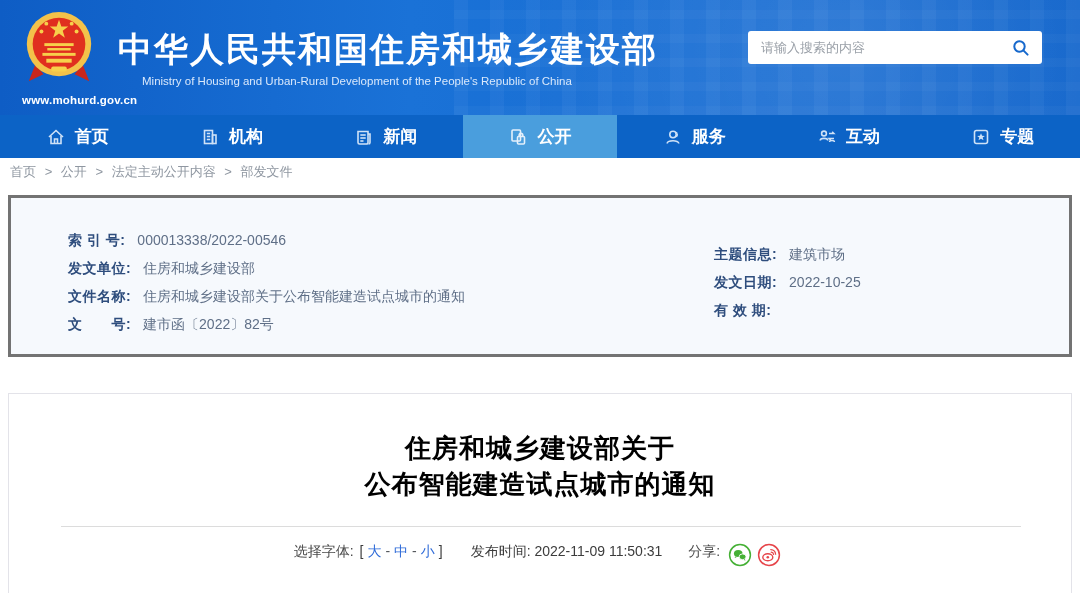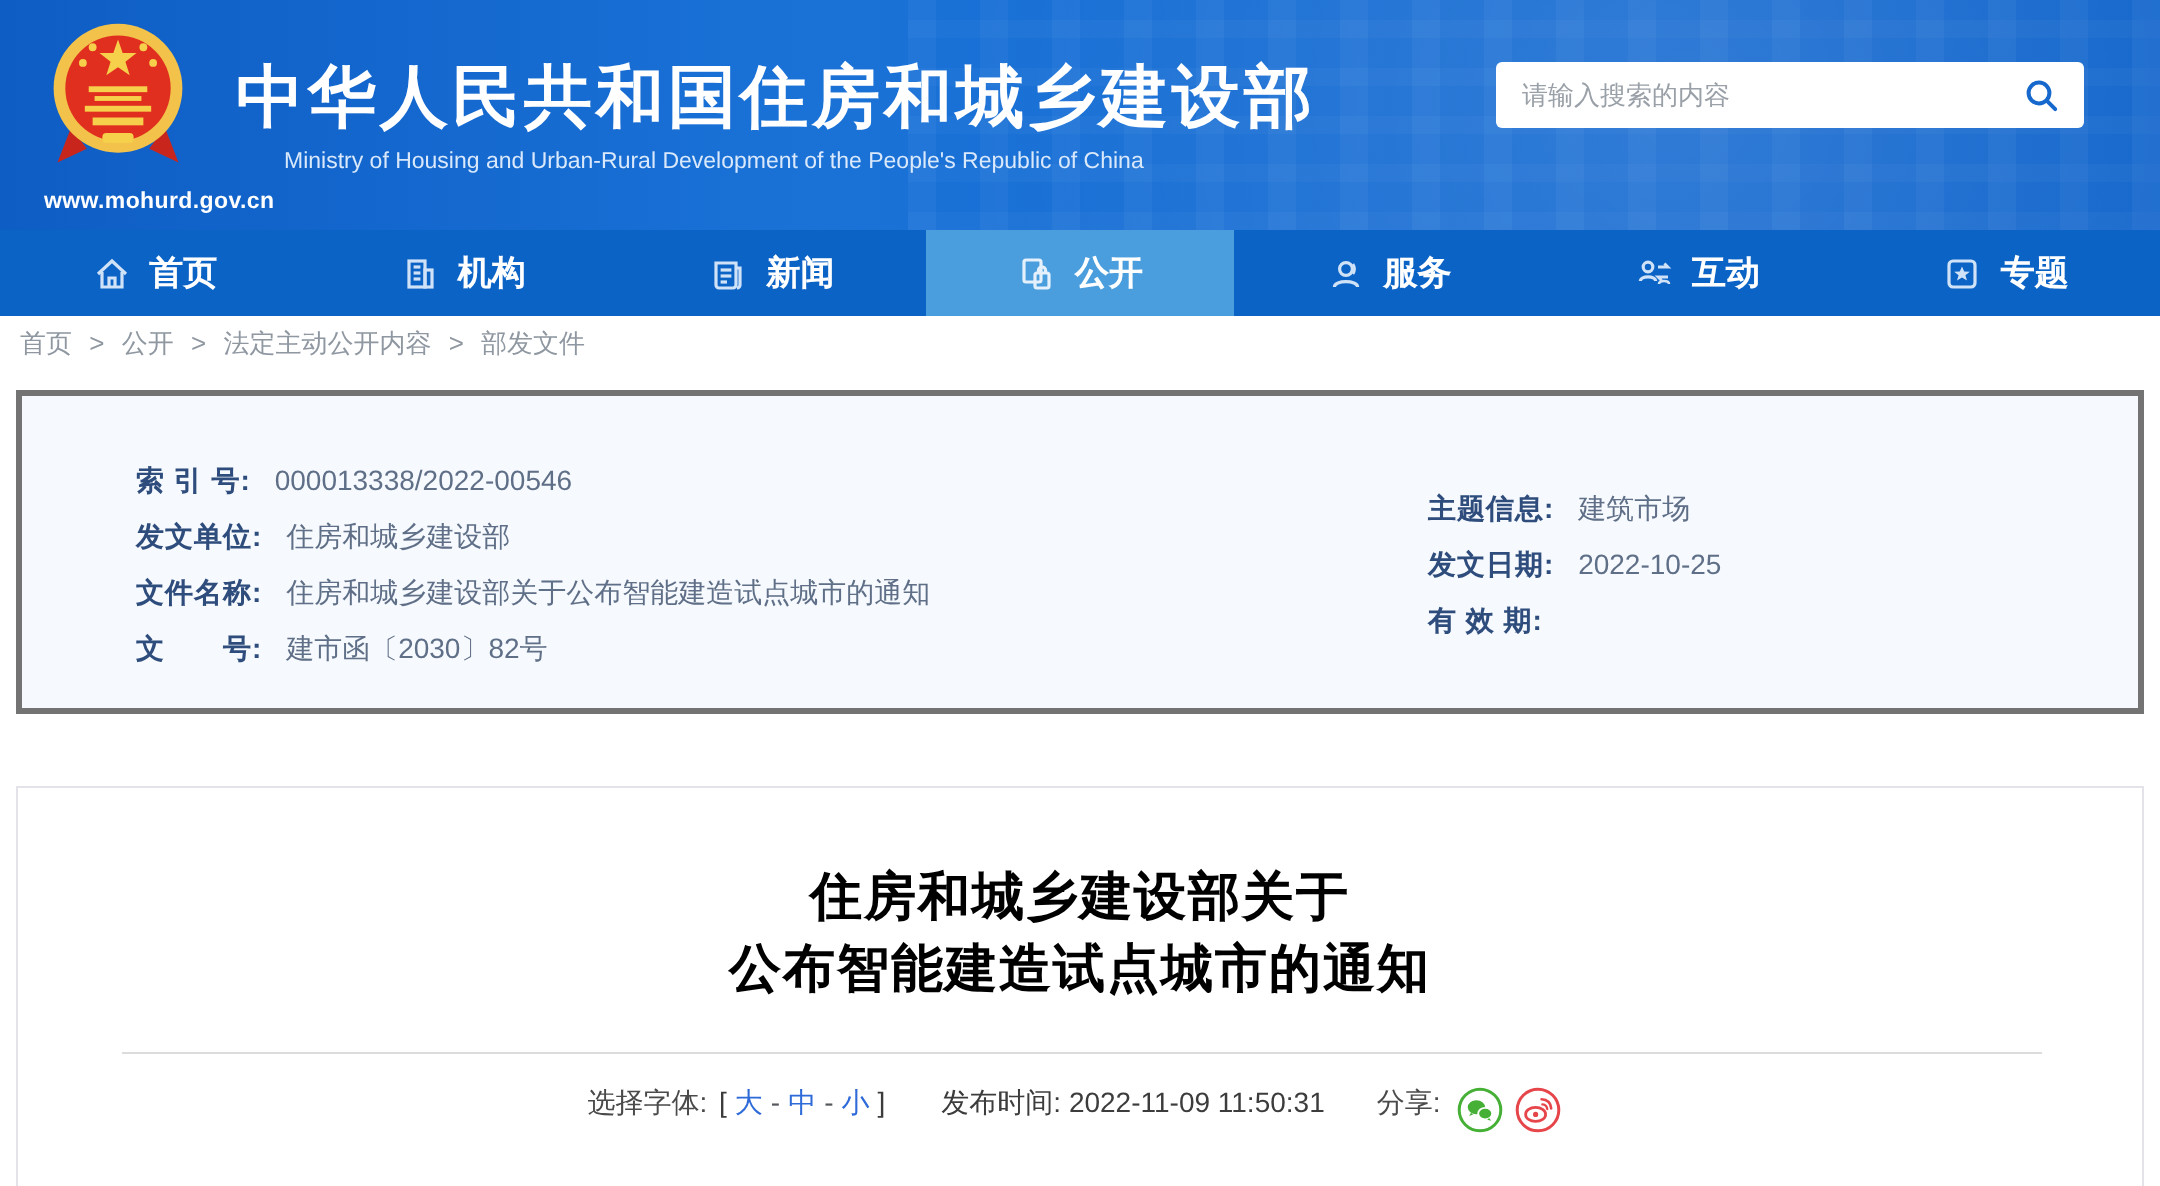--- a/index.html
+++ b/index.html
@@ -226,21 +226,21 @@
     <div class="info-row">
       <span class="info-label">发文单位:</span>
       <span class="info-value">住房和城乡建设部</span>
     </div>
     <div class="info-row">
       <span class="info-label">文件名称:</span>
       <span class="info-value">住房和城乡建设部关于公布智能建造试点城市的通知</span>
     </div>
     <div class="info-row">
       <span class="info-label">文　　号:</span>
-      <span class="info-value">建市函〔2030〕82号</span>
+      <span class="info-value">建市函〔2022〕82号</span>
     </div>
   </div>
   <div class="info-col-right">
     <div class="info-row">
       <span class="info-label">主题信息:</span>
       <span class="info-value">建筑市场</span>
     </div>
     <div class="info-row">
       <span class="info-label">发文日期:</span>
       <span class="info-value">2022-10-25</span>

